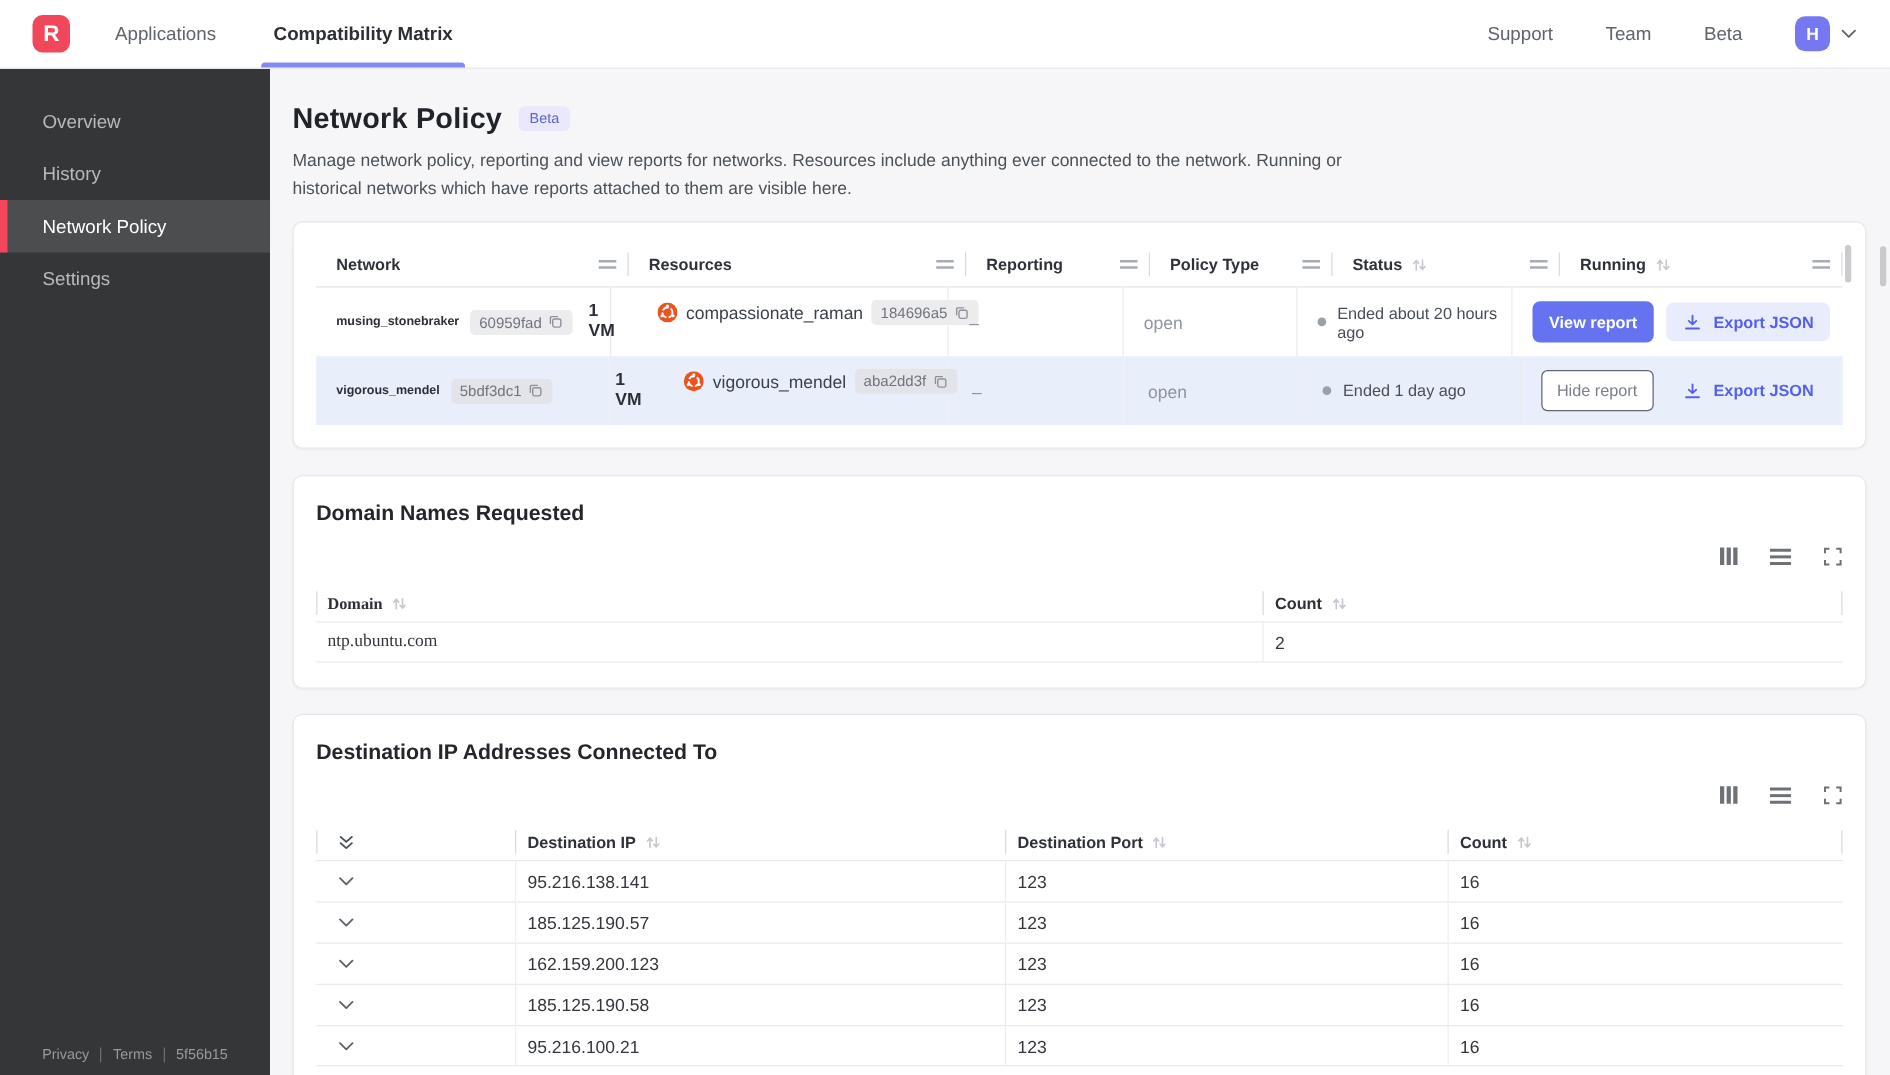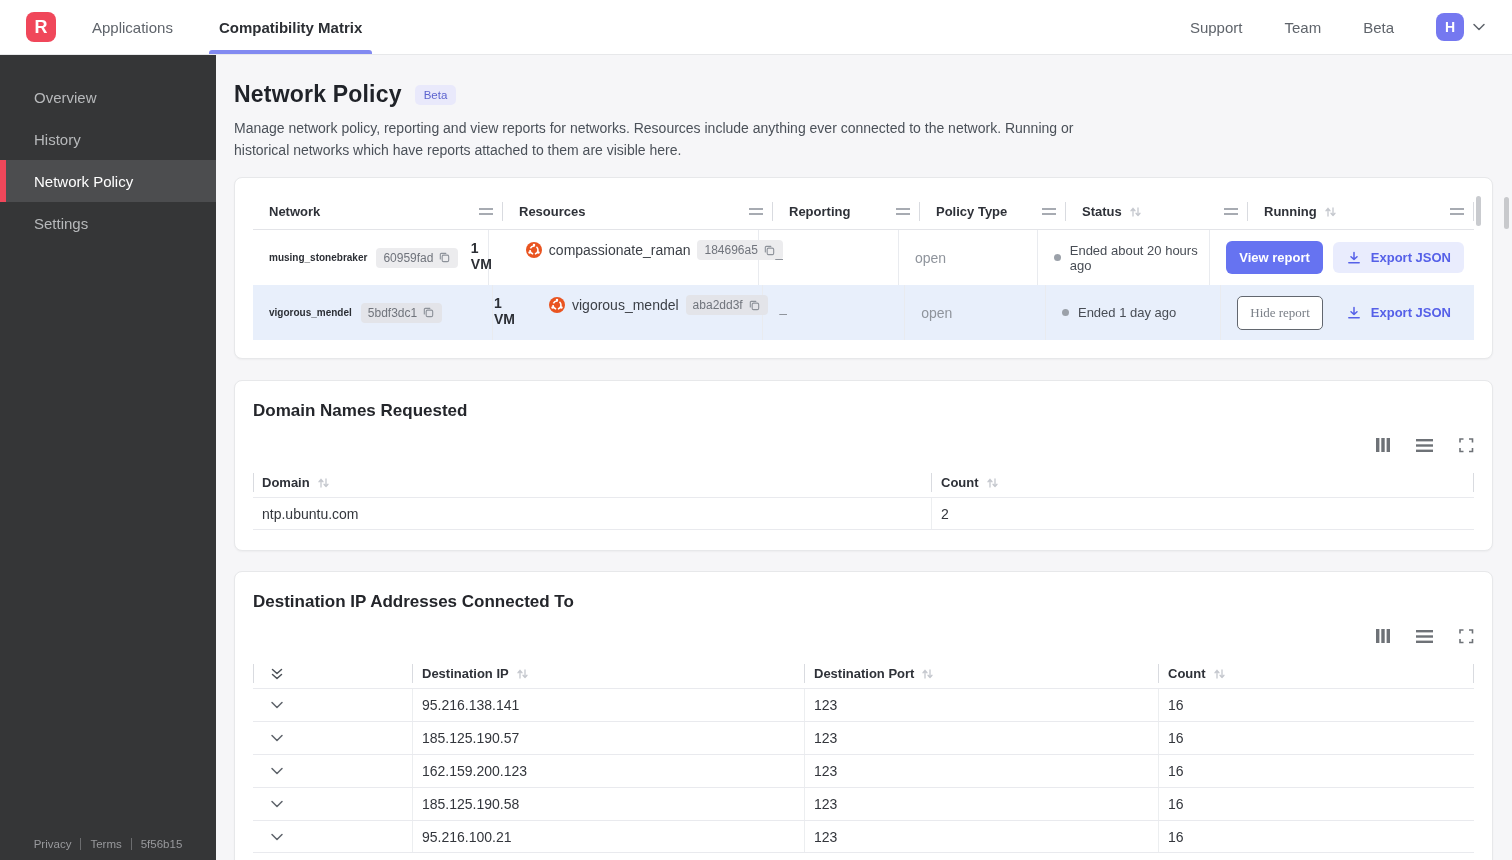--- a/index.html
+++ b/index.html
@@ -54,41 +54,41 @@
   .nt-row.selected .hash-pill { background:#e3e4e9; }
   .res-cell { align-items:flex-start; justify-content:center; gap:5px; }
   .vm-count { font-size:14px; font-weight:bold; color:#2c2f35; }
   .res-line { display:flex; align-items:center; gap:7px;padding-left:29px; }
   .res-name { font-size:14px; color:#3b3f46; }
   .dim-text { font-size:14px; color:#8f949c; }
   .status-line { display:flex; align-items:center; gap:9px; font-size:13px; color:#484d55; }
   .status-dot { width:7px; height:7px; border-radius:50%; background:#9ba1a9; flex:0 0 auto; }
   .report-cell { gap:10px; }
   .btn-primary { background:#6673f1; color:#fff; font-size:13px; font-weight:bold; border:none; border-radius:6px; padding:9px 13px; cursor:pointer; white-space:nowrap; font-family:inherit; }
-  .btn-outline { background:#fff; color:#7b8088; font-size:13px; border:1px solid #62676f; border-radius:5px; padding:8px 12px; cursor:pointer; white-space:nowrap; font-family:Liberation Serif, serif; }
+  .btn-outline { background:#fff; color:#7b8088; font-size:13px; border:1px solid #62676f; border-radius:5px; padding:8px 12px; cursor:pointer; white-space:nowrap; font-family:Liberation Sans, sans-serif; }
   .btn-export { display:inline-flex; align-items:center; gap:9px; background:#e9ecfd; color:#5560e8; font-size:13px; font-weight:bold; border:none; border-radius:6px; padding:8px 13px; cursor:pointer; white-space:nowrap; font-family:inherit; }
   .nt-row.selected .btn-export { background:transparent; }
   .nt-scrollbar { position:absolute; right:11px; top:18px; width:5px; height:30px; border-radius:3px; background:#c9cbcf; }
 
   
   .data-card { margin-top:21px; padding:20px 18px; }
   .card-title { font-size:17px; font-weight:bold; color:#24262b; }
   .card-toolbar { margin-top:14px; display:flex; justify-content:flex-end; align-items:center; gap:25px; height:20px; }
   .tool-btn { display:inline-flex; align-items:center; justify-content:center; cursor:pointer; }
   .dt { margin-top:13px; }
   .dt-header { display:flex; height:29px; align-items:center; }
   .dt-hcell { display:flex; align-items:center; gap:7px; height:100%; padding-left:9px; position:relative; }
   .dt-hcell::after { content:""; position:absolute; right:0; top:5px; bottom:5px; width:1px; background:#d9dbe0; }
   .dt-hcell:first-child::before { content:""; position:absolute; left:0; top:5px; bottom:5px; width:1px; background:#d9dbe0; }
   .dt-hcell .label { font-size:13px; font-weight:bold; color:#2e3138; white-space:nowrap; }
   .dt-row { display:flex; height:33px; border-top:1px solid #e9eaee; }
   .dt-row:last-child { border-bottom:1px solid #e9eaee; }
   .dt-cell { display:flex; align-items:center; padding-left:9px; font-size:14px; color:#33363c; border-right:1px solid #eceef0; }
   .dt-cell:last-child { border-right:none; }
-  .dc-domain { width:679px; } .dc-count { flex:1; }
+  .dc-domain { width:758px;font-family:Liberation Serif, serif; } .dc-count { flex:1; }
   .xc-expand { width:160px; padding-left:17px; } .xc-ip { width:392px; } .xc-port { width:354px; } .xc-count { flex:1; }
 
   .page-scroll-thumb { position:fixed; right:3px; top:197px; width:5px; height:32px; border-radius:3px; background:#c8c9cc; z-index:40; }
 </style>
 </head>
 <body>
 
 <svg width="0" height="0" style="position:absolute">
   <defs>
     <g id="i-sort">

